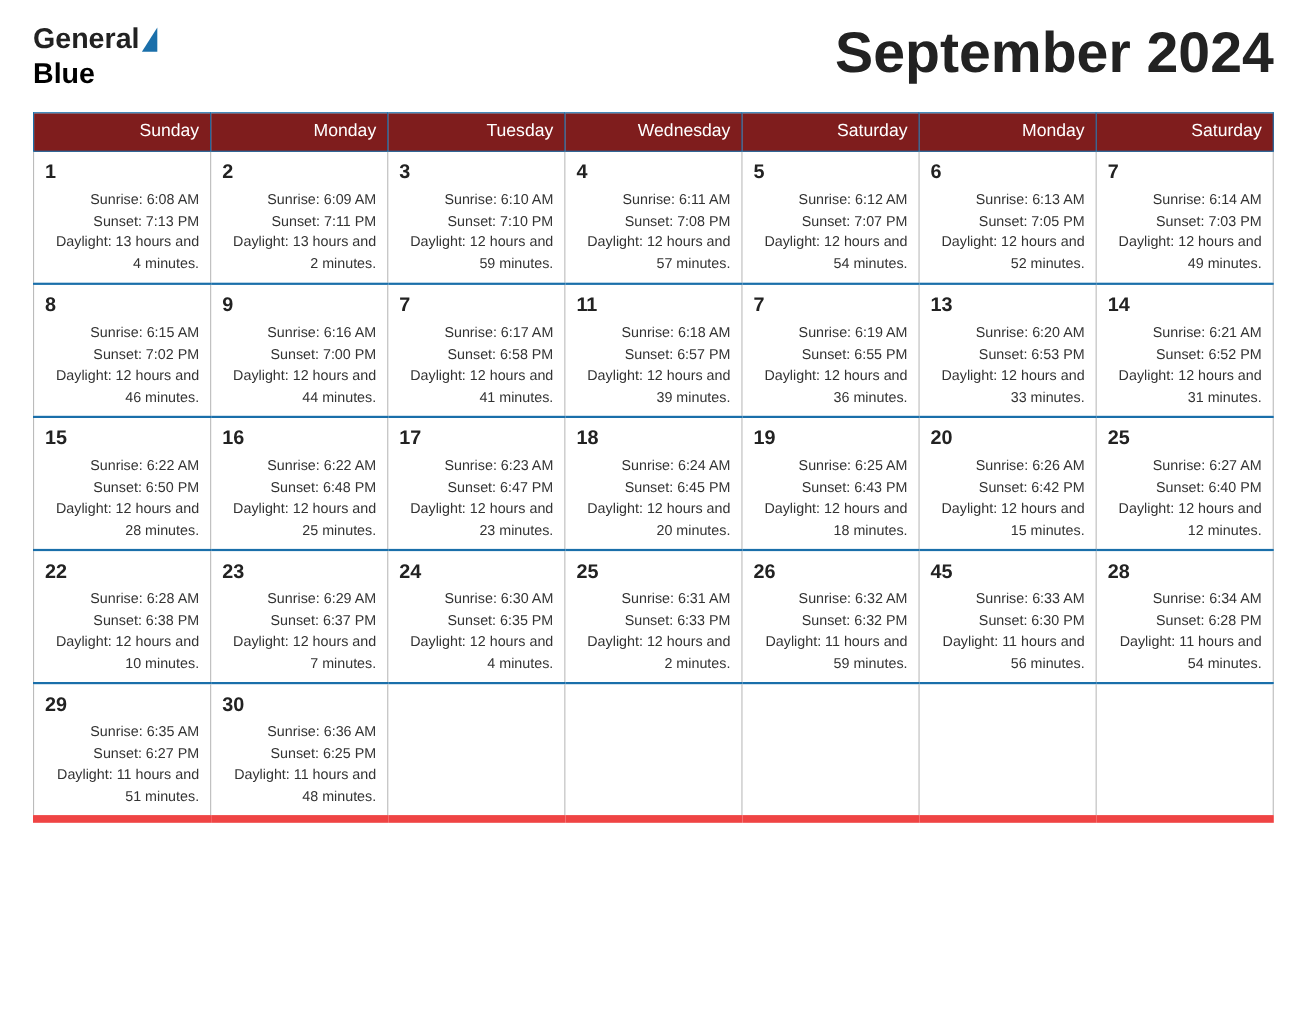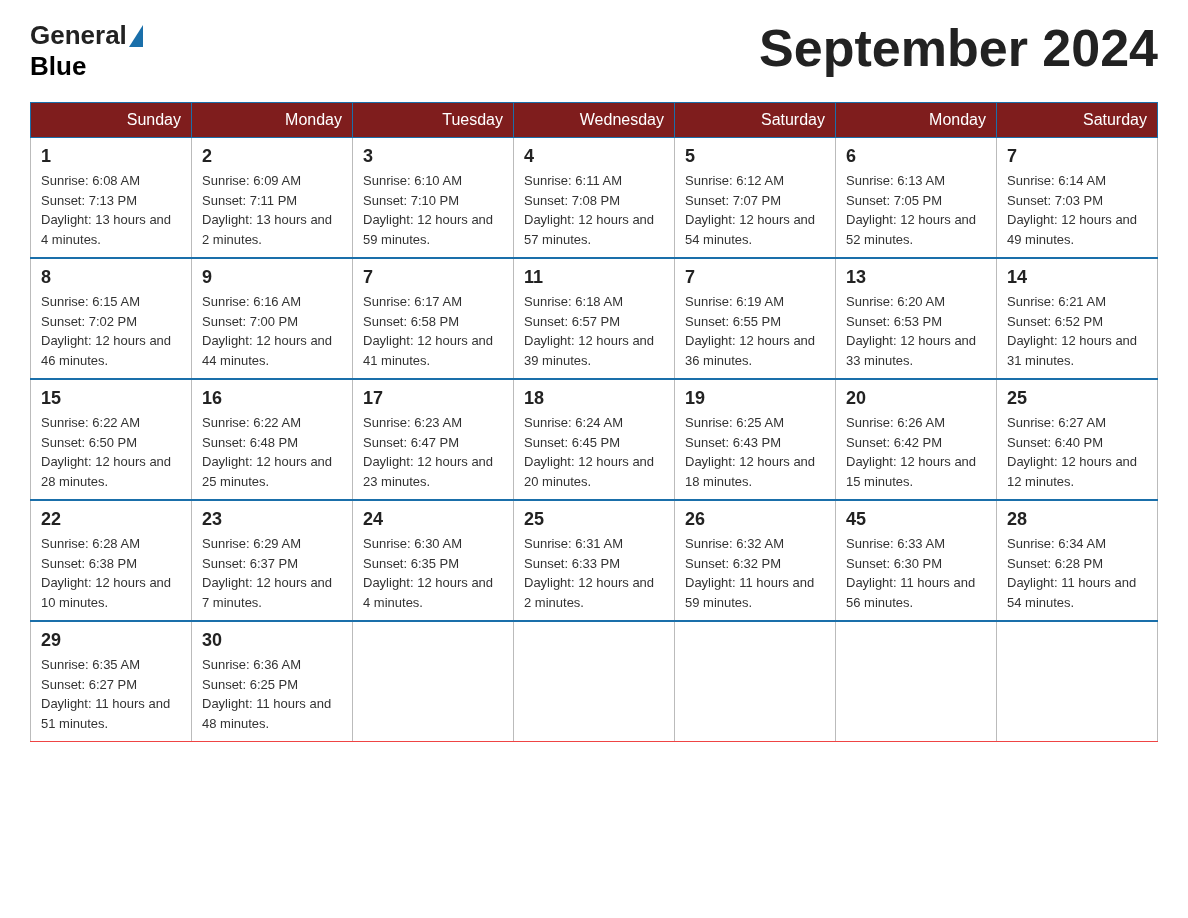--- a/index.html
+++ b/index.html
@@ -74,32 +74,33 @@
       border: 1px solid #1a6faa;
     }
     .calendar-table td {
       vertical-align: top;
       padding: 8px 10px;
       border: 1px solid #bbb;
       width: 14.28%;
       min-height: 100px;
     }
     .calendar-table tr:last-child td {
-      border-bottom: 1px solid #ef4444;
+      border-bottom: 7px solid #ef4444;
     }
     .day-number {
       font-size: 18px;
       font-weight: bold;
       margin-bottom: 4px;
       color: #222;
     }
     .day-info {
       font-size: 13px;
       color: #333;
       line-height: 1.5;
+      text-align: right;
     }
     .empty-cell {
       background: #fff;
     }
     .row-divider td {
       border-top: 2px solid #1a6faa;
     }
   </style>
 </head>
 <body>

